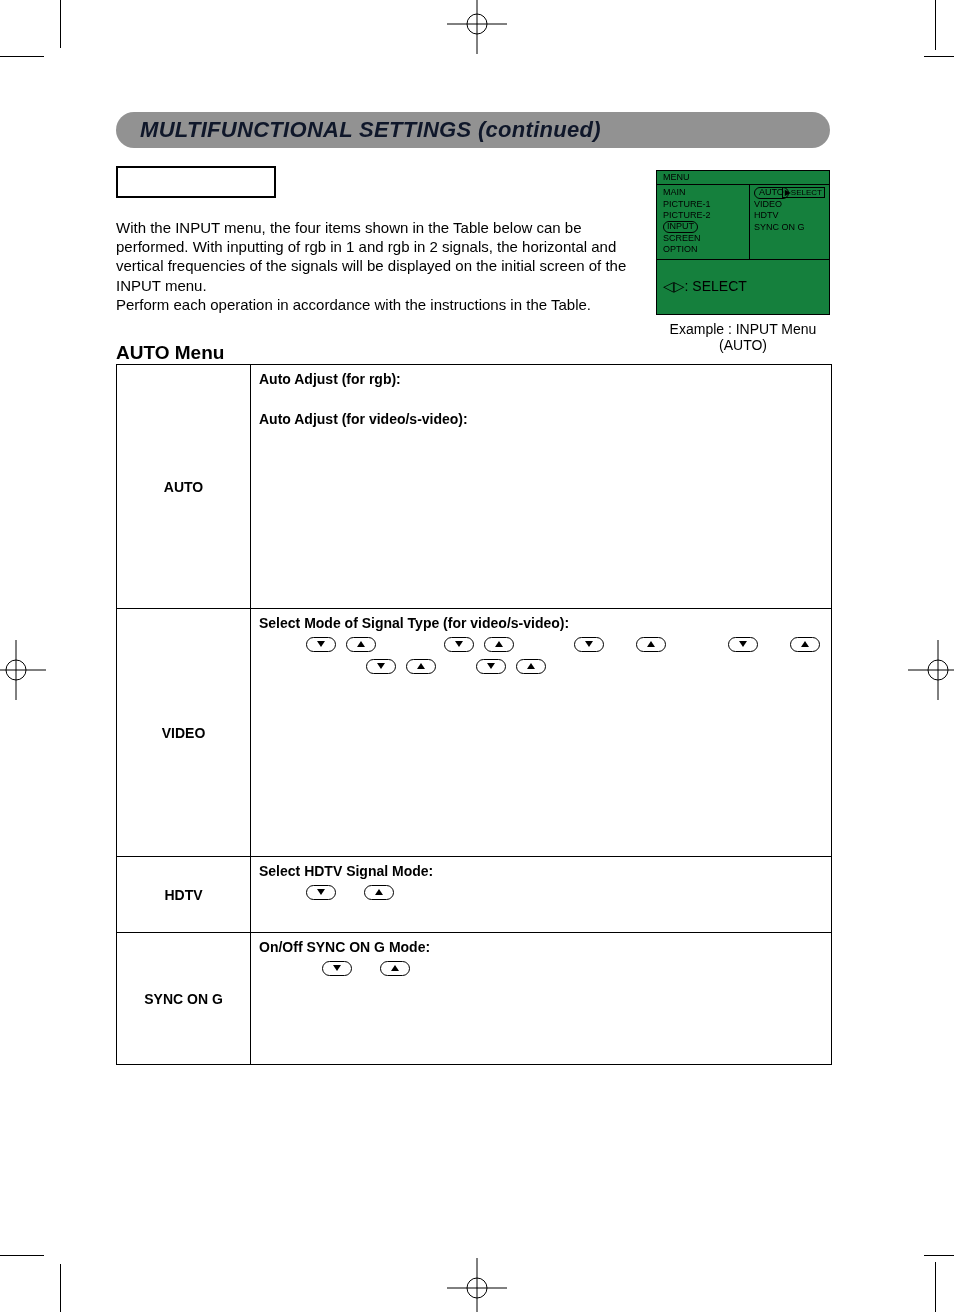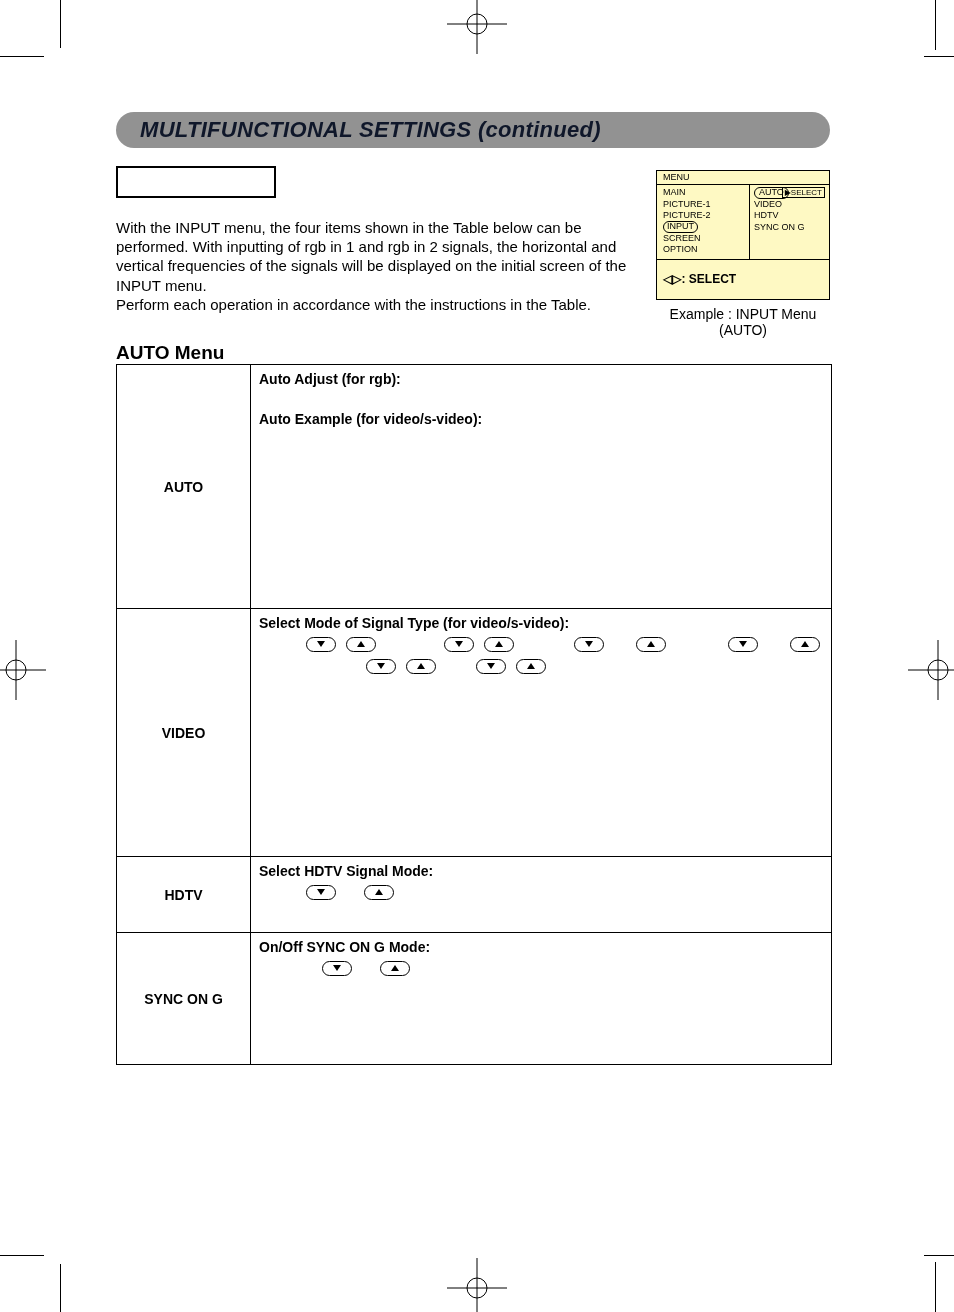--- a/index.html
+++ b/index.html
@@ -77,21 +77,21 @@
   .osd-wrap {
     position: absolute;
     left: 656px;
     top: 170px;
     width: 174px;
   }
   .osd {
     border: 1px solid #000;
     font-size: 9px;
     line-height: 1.25;
-    background: #fef9c3;
+    background: #15803d;
   }
   .osd-title {
     padding: 1px 6px;
     border-bottom: 1px solid #000;
   }
   .osd-body {
     display: flex;
     height: 74px;
     gap: 36px;
   }
@@ -129,23 +129,22 @@
     position: absolute;
     right: 4px;
     top: 2px;
     border: 1px solid #000;
     font-size: 8px;
     padding: 0 2px;
     line-height: 1.15;
   }
   .osd-foot {
     border-top: 1px solid #000;
-    padding: 12px 6px;
-    font-size: 12px;
-    font-weight: bold;
+    padding: 18px 6px;
+    font-size: 14px;
   }
   .osd-caption {
     text-align: center;
     font-size: 14px;
     margin-top: 6px;
   }
 
   
   .tbl-title {
     position: absolute;
@@ -304,21 +303,21 @@
 <div class="tbl-title">AUTO Menu</div>
 
 <table class="menu">
   <tbody>
 
   <tr class="row-auto">
     <td class="item">AUTO</td>
     <td class="desc">
       <strong>Auto Adjust (for rgb):</strong>
       <div style="height:24px;"></div>
-      <strong>Auto Example (for video/s-video):</strong>
+      <strong>Auto Adjust (for video/s-video):</strong>
     </td>
   </tr>
 
   <tr class="row-video">
     <td class="item">VIDEO</td>
     <td class="desc">
       <strong>Select Mode of Signal Type (for video/s-video):</strong>
       <div class="video-arrows">
         <span class="cluster" style="left:44px; top:0;">
           <span class="pill down"></span>

